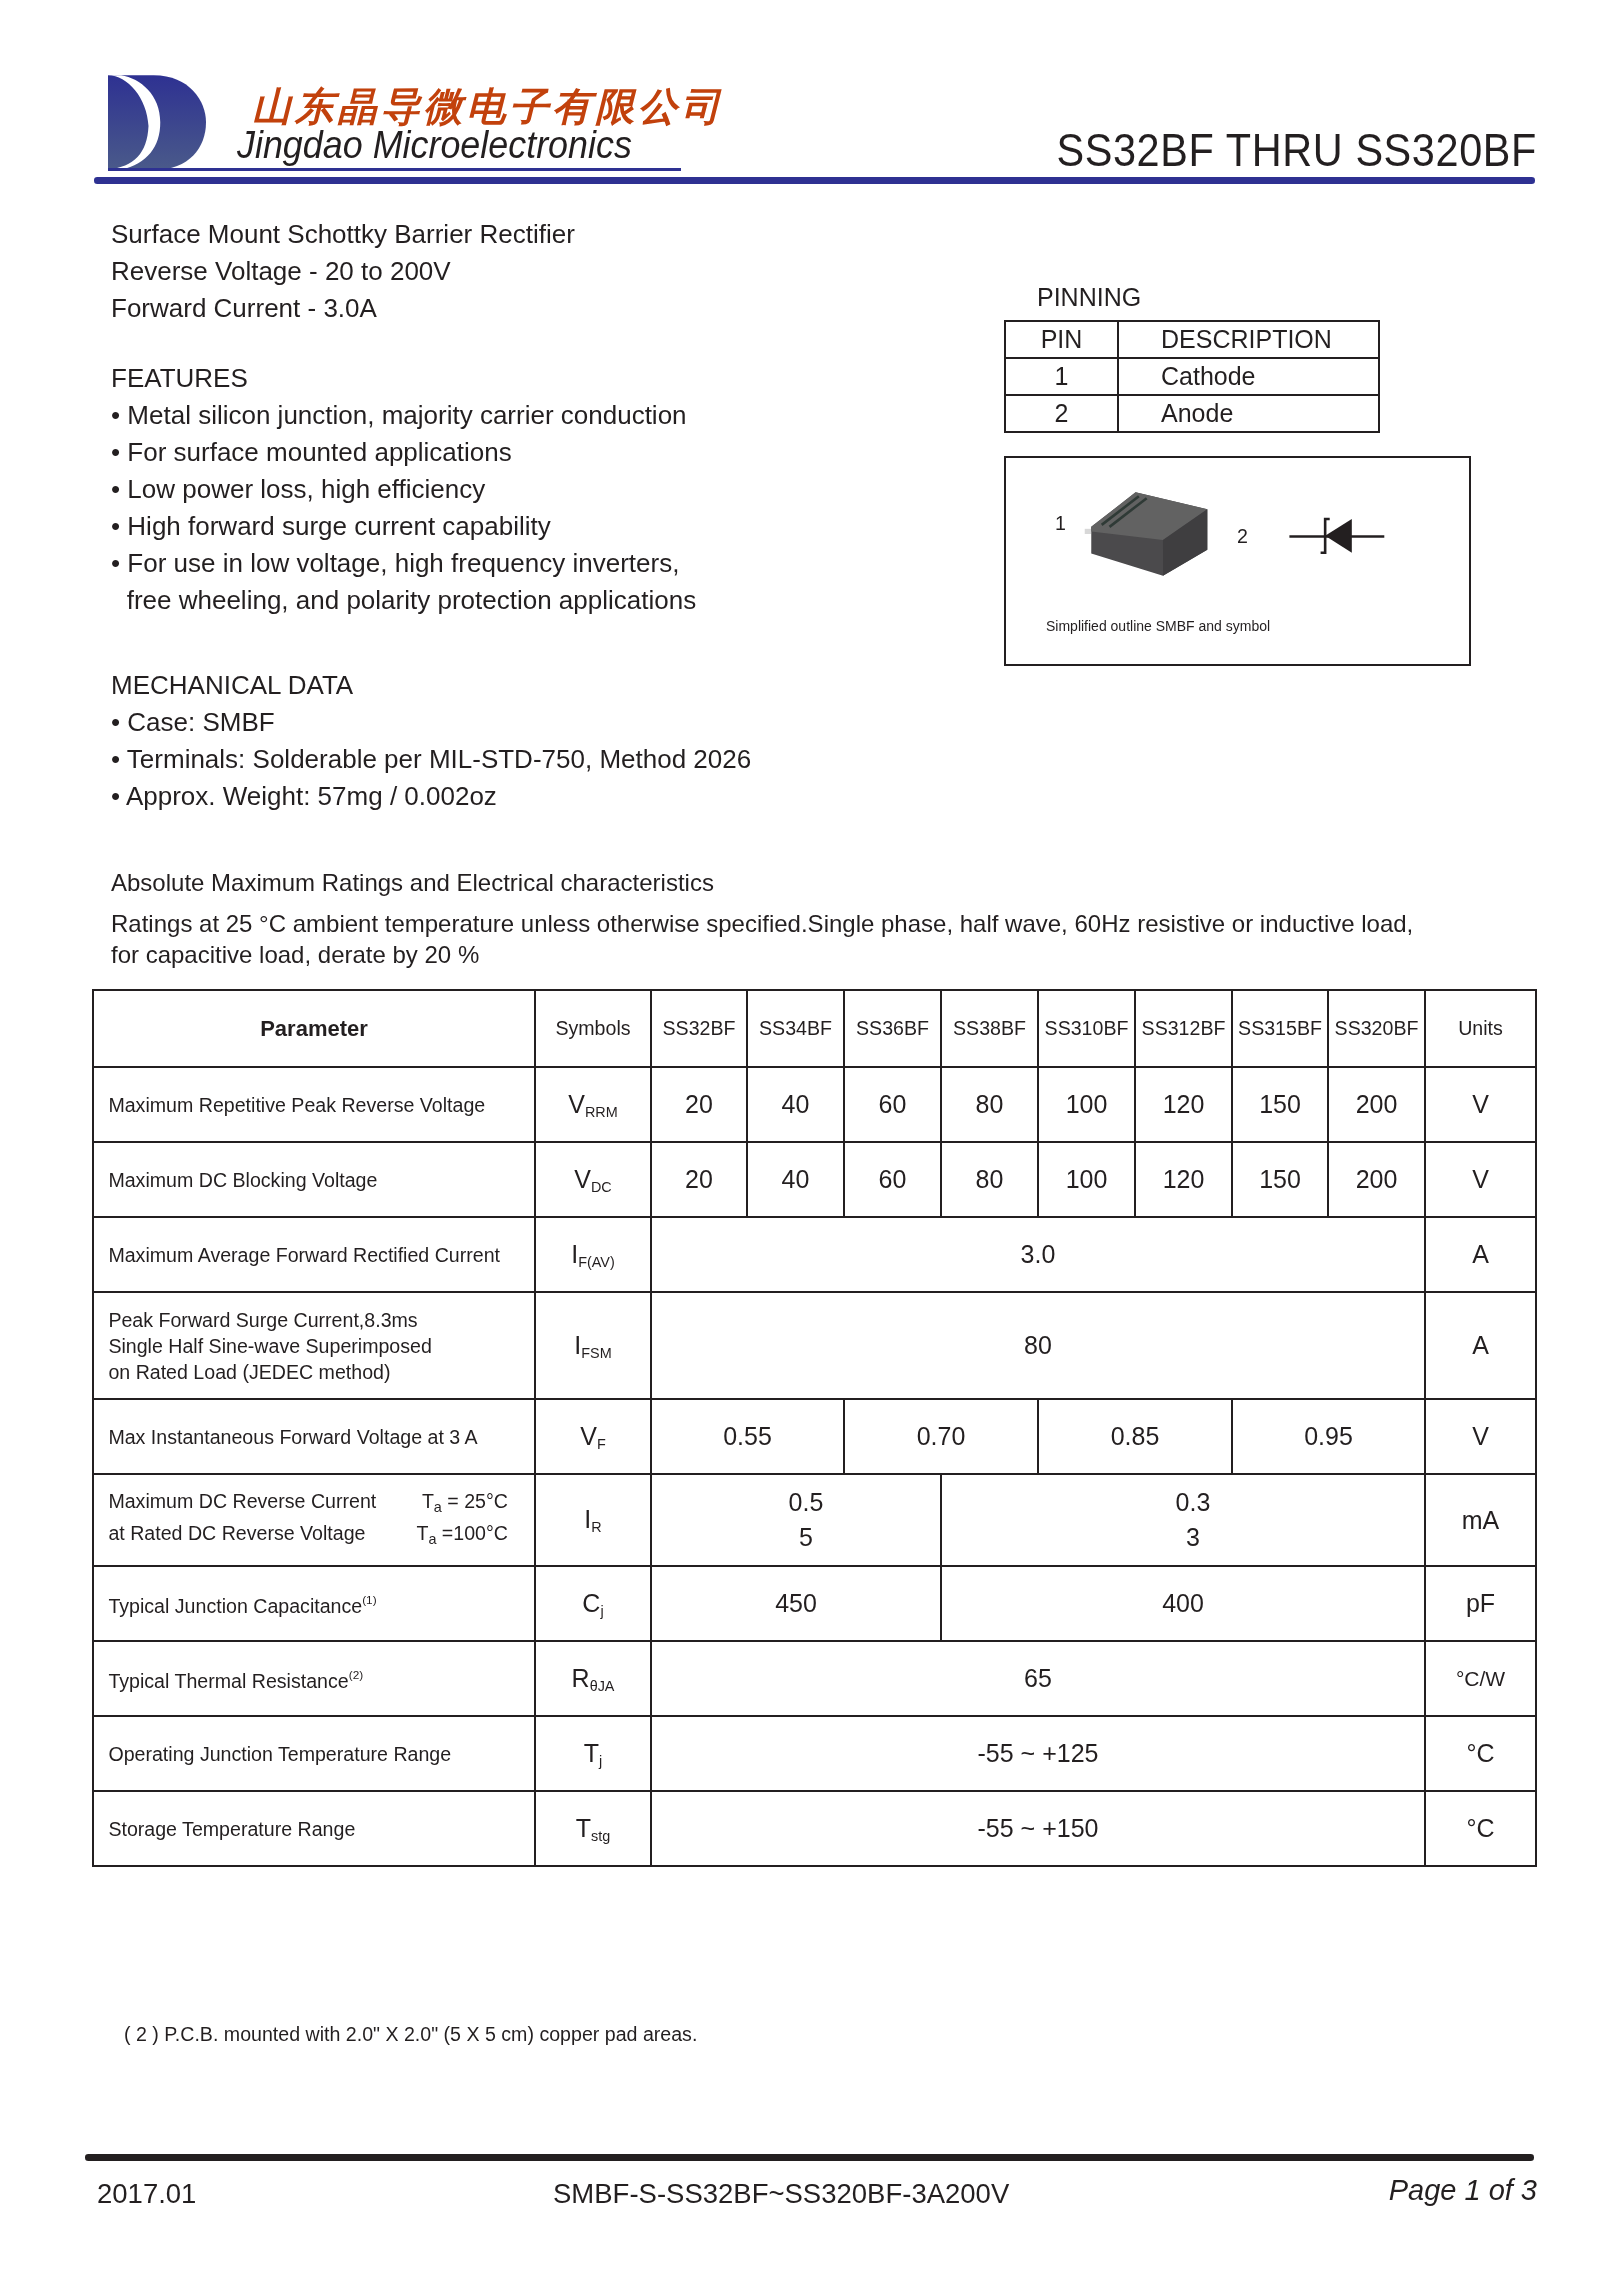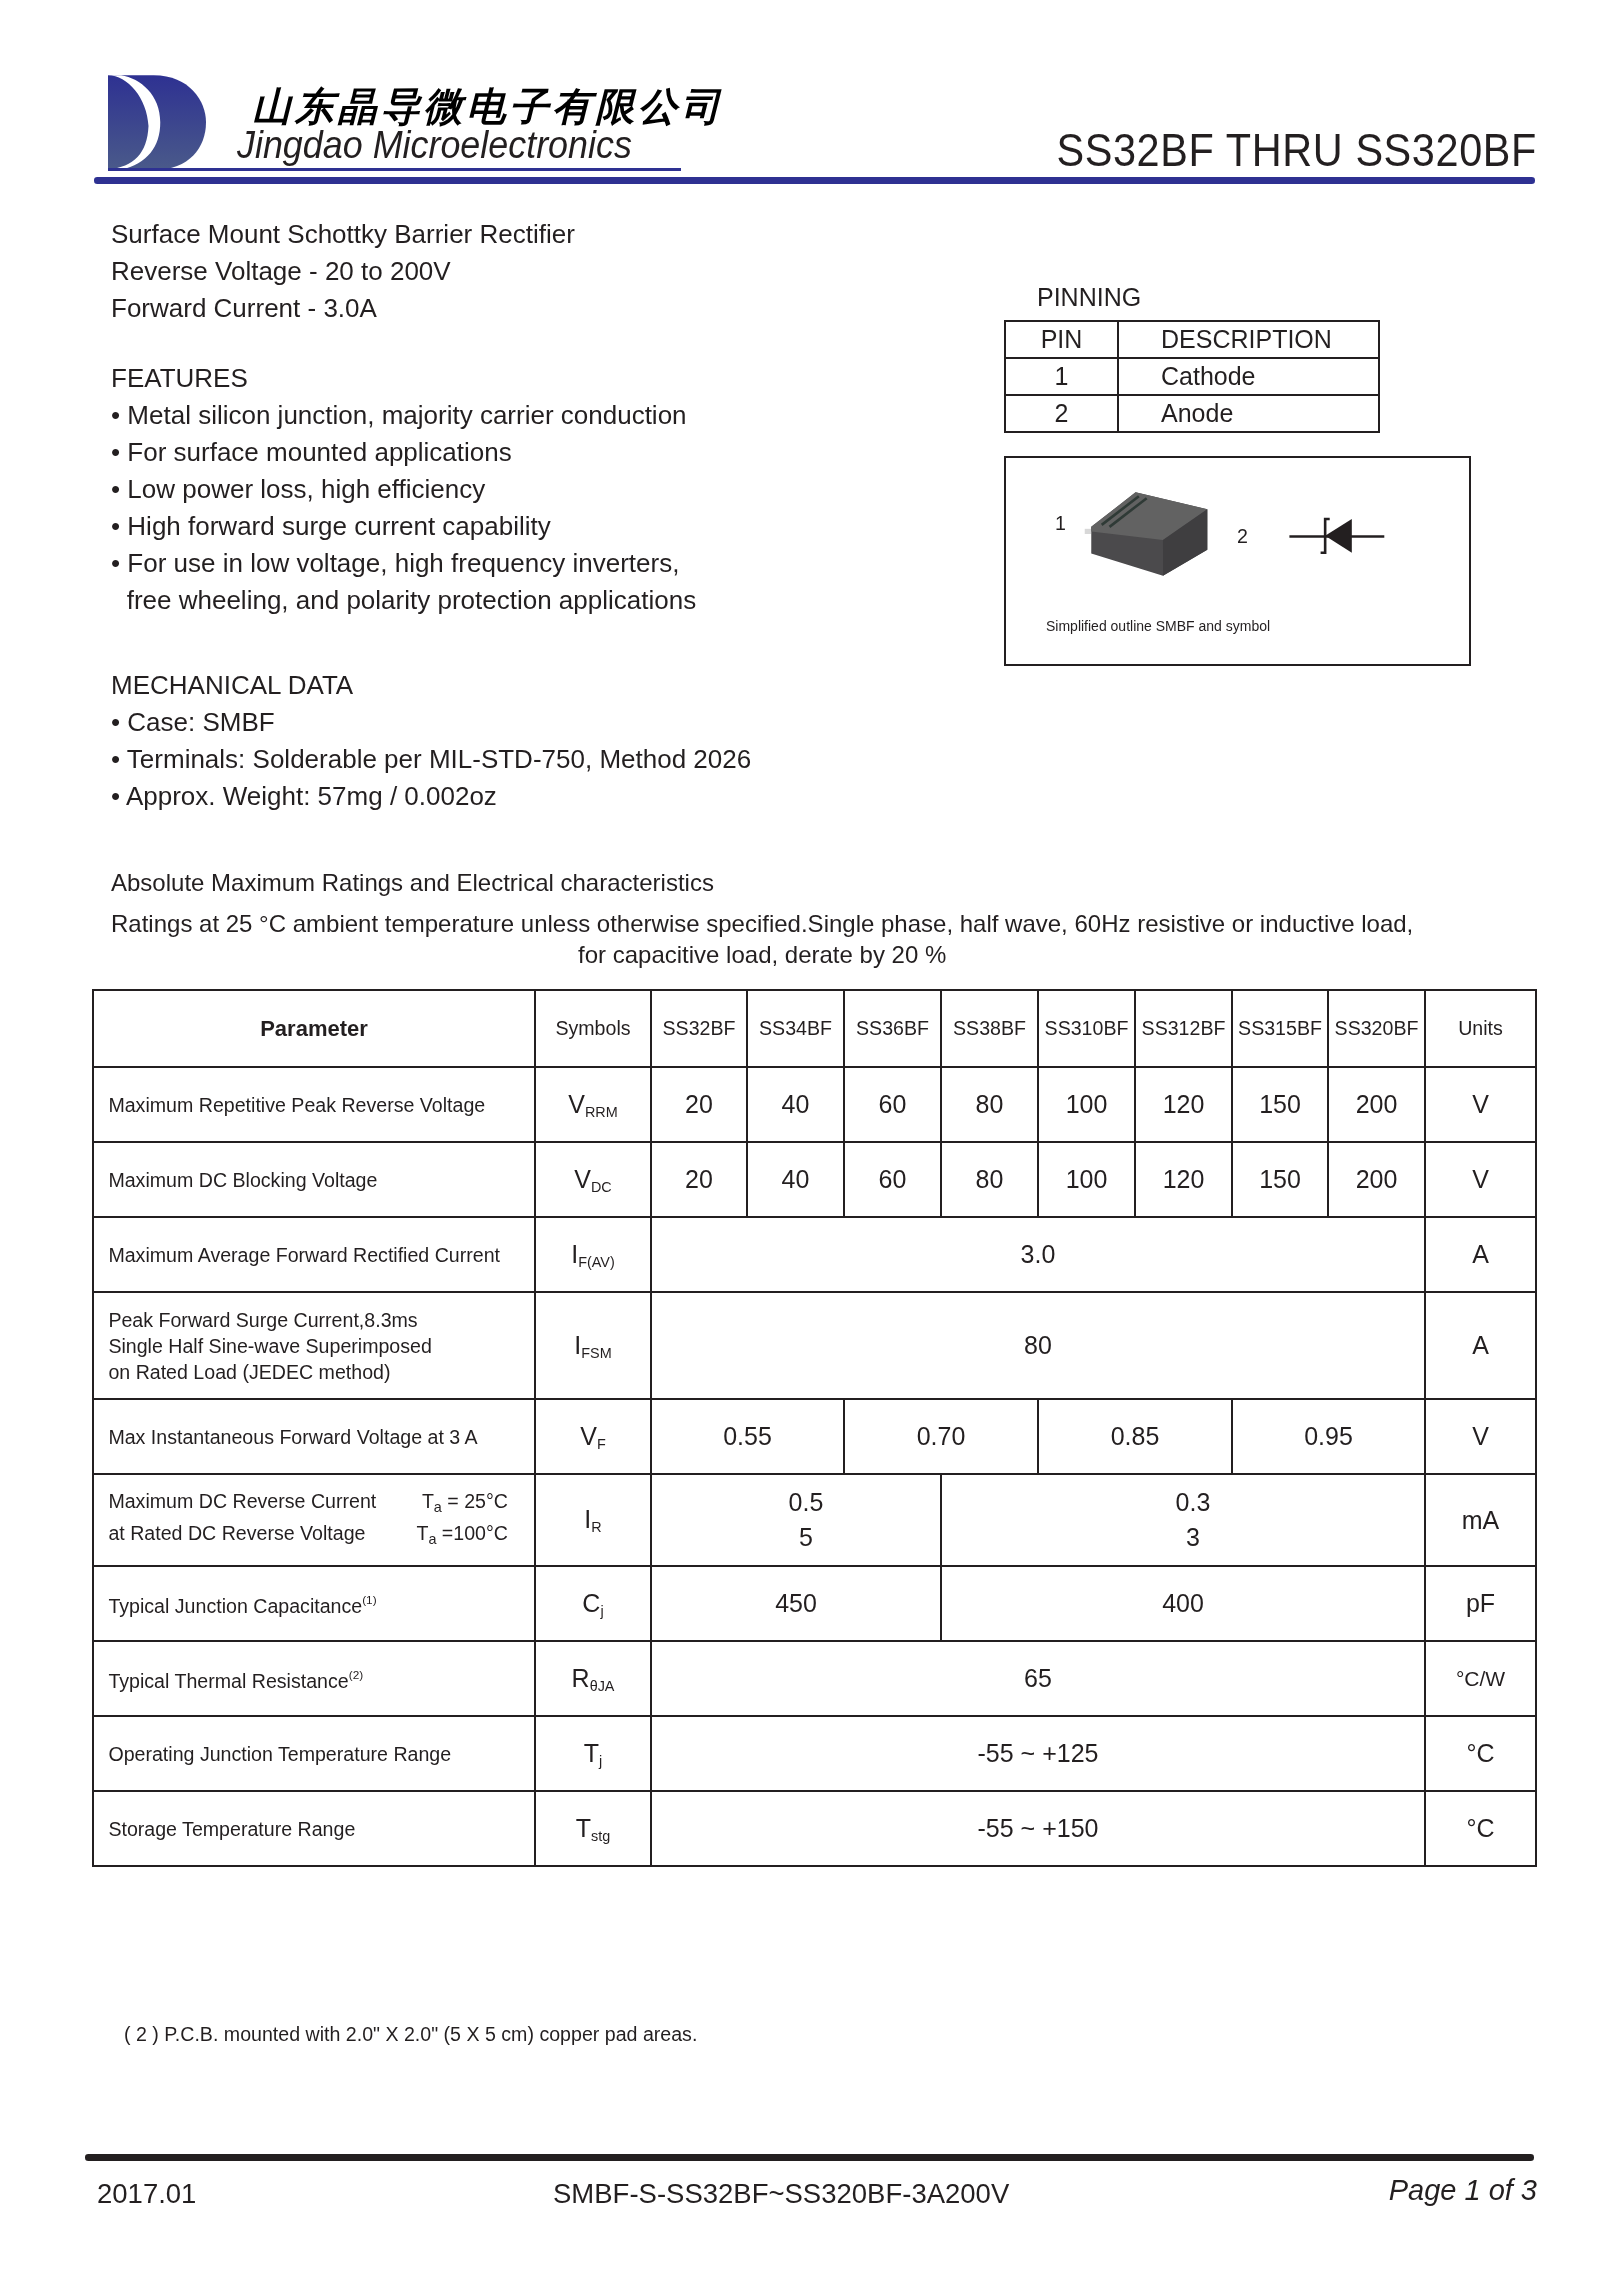--- a/index.html
+++ b/index.html
@@ -1,21 +1,21 @@
 <!DOCTYPE html>
 <html style="font-size:10.5px"><head>
 <meta charset="utf-8">
 <style>
   html, body { margin:0; padding:0; background:#ffffff; }
   body { width:1623px; height:2295px; position:relative; overflow:hidden;
          font-family:"Liberation Sans", "DejaVu Sans", sans-serif; color:#231f20; }
   .abs { position:absolute; }
   
   .logo-d { left:108px; top:75px; width:98px; height:95px; }
-  .cn-name { left:252px; top:80px; font-size:39px; font-style:italic; font-weight:bold; letter-spacing:3.9px; color:#000000; white-space:nowrap; font-family:"DejaVu Sans", sans-serif; }
+  .cn-name { left:252px; top:80px; font-size:39px; font-style:italic; font-weight:bold; letter-spacing:3.9px; color:#c2410c; white-space:nowrap; font-family:"DejaVu Sans", sans-serif; }
   .en-name { left:237px; top:123px; font-size:39px; font-style:italic; color:#231f20; white-space:nowrap; transform:scaleX(0.92); transform-origin:left top; }
   .thin-rule { left:108px; top:168px; width:573px; height:2.6px; background:#2e3192; }
   .thick-rule { left:94px; top:177px; width:1441px; height:6.5px; background:#2e3192; border-radius:3.3px; }
   .doc-title { right:86px; top:123px; font-size:46px; white-space:nowrap; letter-spacing:0.7px; transform:scaleX(0.9); transform-origin:right top; }
 
   
   .intro { left:111px; top:216px; font-size:26px; line-height:37px; }
   .intro div, .features div, .mech div { white-space:nowrap; }
   .features { left:111px; top:360px; font-size:26px; line-height:37px; }
   .mech { left:111px; top:667px; font-size:26px; line-height:37px; }
@@ -26,21 +26,21 @@
   .pin-table { left:1004px; top:320px; width:376px; border-collapse:collapse; font-size:25px; }
   .pin-table td { border:2.6px solid #231f20; height:35px; padding:0; }
   .pin-table td.c1 { width:111px; text-align:center; }
   .pin-table td.c2 { padding-left:42px; }
   .outline-box { left:1004px; top:456px; width:463px; height:206px; border:2.6px solid #231f20; }
   .outline-caption { left:1046px; top:618px; font-size:14px; white-space:nowrap; }
   .pin-label { font-size:19.6px; }
 
   
   .ratings-title { left:111px; top:869px; font-size:24px; white-space:nowrap; }
-  .ratings-note { left:111px; top:908px; font-size:24px; line-height:31px; white-space:nowrap;text-align:center; }
+  .ratings-note { left:111px; top:908px; font-size:24px; line-height:31px; white-space:nowrap; }
 
   
   .spec { position:absolute; left:92px; top:989px; border-collapse:collapse; table-layout:fixed; }
   .spec td, .spec th { border:2.6px solid #231f20; padding:0; text-align:center; vertical-align:middle; font-weight:normal; }
   .spec th { font-size:19.6px; height:75px; }
   .spec th.param { font-size:22px; font-weight:bold; }
   .spec td { font-size:25px; }
   .spec td.param { text-align:left; padding-left:14.4px; font-size:19.6px; line-height:26px; }
   .spec td.sym { font-size:25px; }
   .spec sub { font-size:14.4px; vertical-align:-3.9px; }

